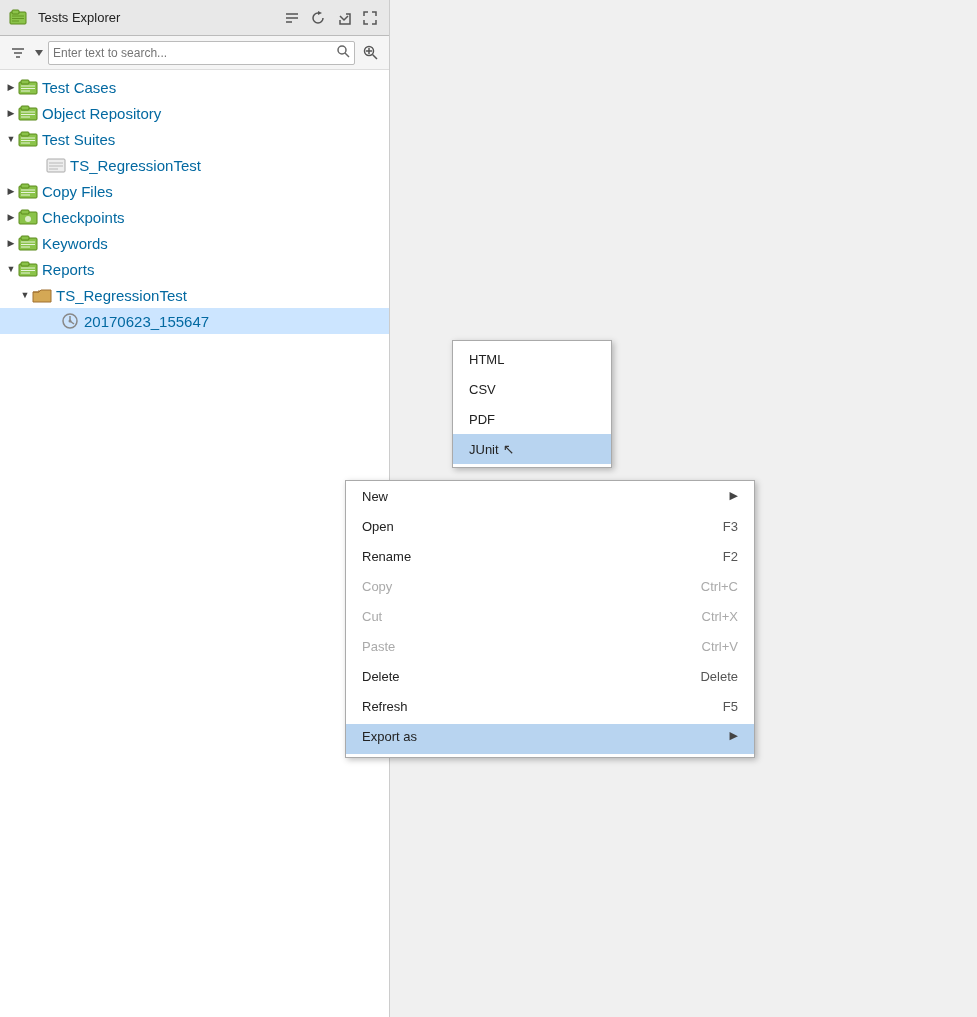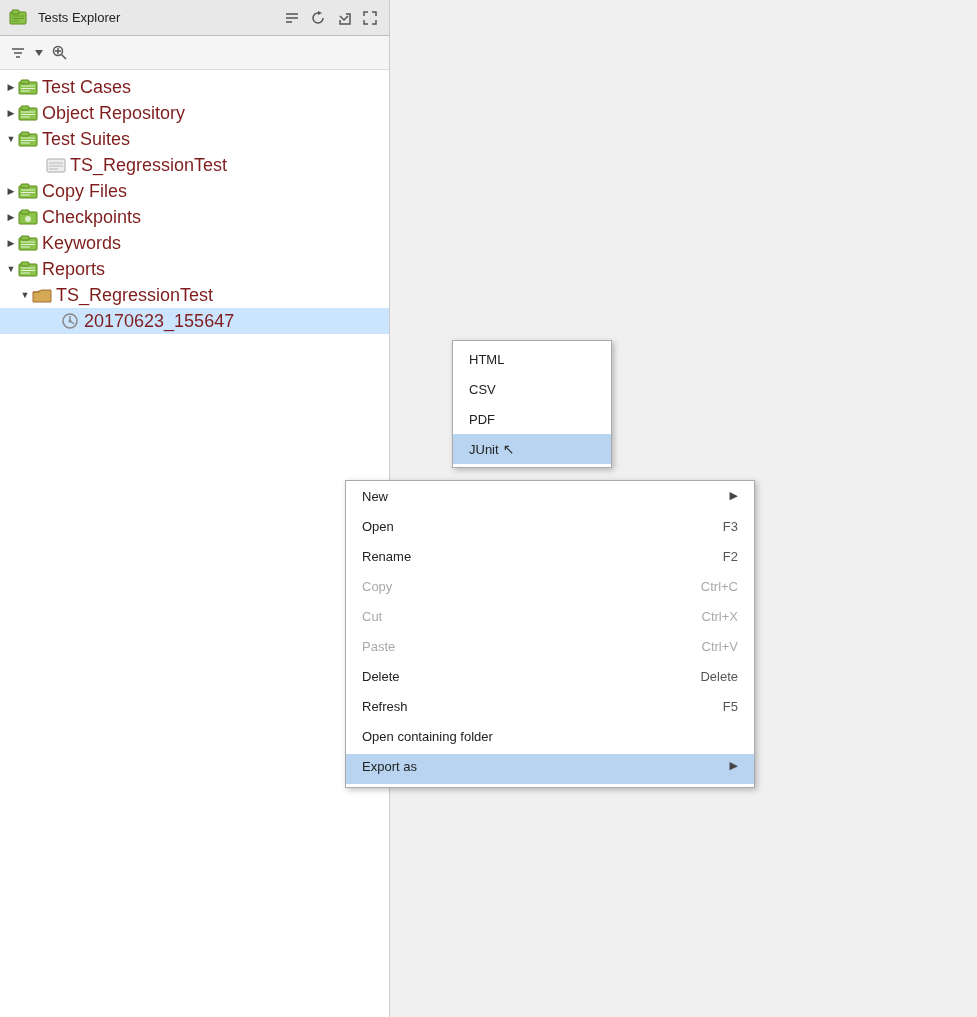--- a/index.html
+++ b/index.html
@@ -123,22 +123,22 @@
       width: 14px;
       flex-shrink: 0;
     }
     .tree-icon {
       width: 20px; height: 18px;
       flex-shrink: 0;
       margin-right: 4px;
       display: flex; align-items: center; justify-content: center;
     }
     .tree-label {
-      font-size: 18px;
-      color: #7f1d1d;
+      font-size: 15px;
+      color: #0369a1;
     }
 
     
     .content-area {
       position: absolute;
       left: 390px;
       top: 0;
       right: 0;
       bottom: 0;
       background: #f0f0f0;
@@ -266,20 +266,29 @@
           <line x1="2" y1="4" x2="14" y2="4" stroke="#555" stroke-width="1.5"></line>
           <line x1="4" y1="8" x2="12" y2="8" stroke="#555" stroke-width="1.5"></line>
           <line x1="6" y1="12" x2="10" y2="12" stroke="#555" stroke-width="1.5"></line>
         </svg>
     </div>
     <div class="toolbar-btn" style="width:10px;">
       <svg width="8" height="8" viewBox="0 0 8 8">
           <polygon points="0,1 8,1 4,7" fill="#555"></polygon>
         </svg>
     </div>
+    <div class="search-input-wrapper">
+      <input class="search-input" type="text" placeholder="Enter text to search..." style="">
+      <span class="search-icon-btn">
+        <svg width="13" height="13" viewBox="0 0 13 13">
+            <circle cx="5" cy="5" r="4" fill="none" stroke="#666" stroke-width="1.5"></circle>
+            <line x1="8" y1="8" x2="12" y2="12" stroke="#666" stroke-width="1.5"></line>
+          </svg>
+      </span>
+    </div>
     <div class="toolbar-btn">
       <svg width="16" height="16" viewBox="0 0 16 16">
           <circle cx="6" cy="6" r="4.5" fill="none" stroke="#555" stroke-width="1.5"></circle>
           <line x1="9.5" y1="9.5" x2="14" y2="14" stroke="#555" stroke-width="1.5"></line>
           <line x1="6" y1="3" x2="6" y2="9" stroke="#555" stroke-width="1.5"></line>
           <line x1="3" y1="6" x2="9" y2="6" stroke="#555" stroke-width="1.5"></line>
         </svg>
     </div>
   </div>
 
@@ -458,23 +467,20 @@
   <div class="menu-item">
     <span class="menu-label">Delete</span>
     <span class="menu-shortcut">Delete</span>
   </div>
 
   <div class="menu-item">
     <span class="menu-label">Refresh</span>
     <span class="menu-shortcut">F5</span>
   </div>
 
-  <div class="menu-item">
-    <span class="menu-label">Open containing folder</span>
-  </div>
 
   <div class="menu-item highlighted">
     <span class="menu-label">Export as</span>
     <span class="menu-arrow">▶</span>
   </div>
 
 </div>
 
 <div class="submenu">
 

